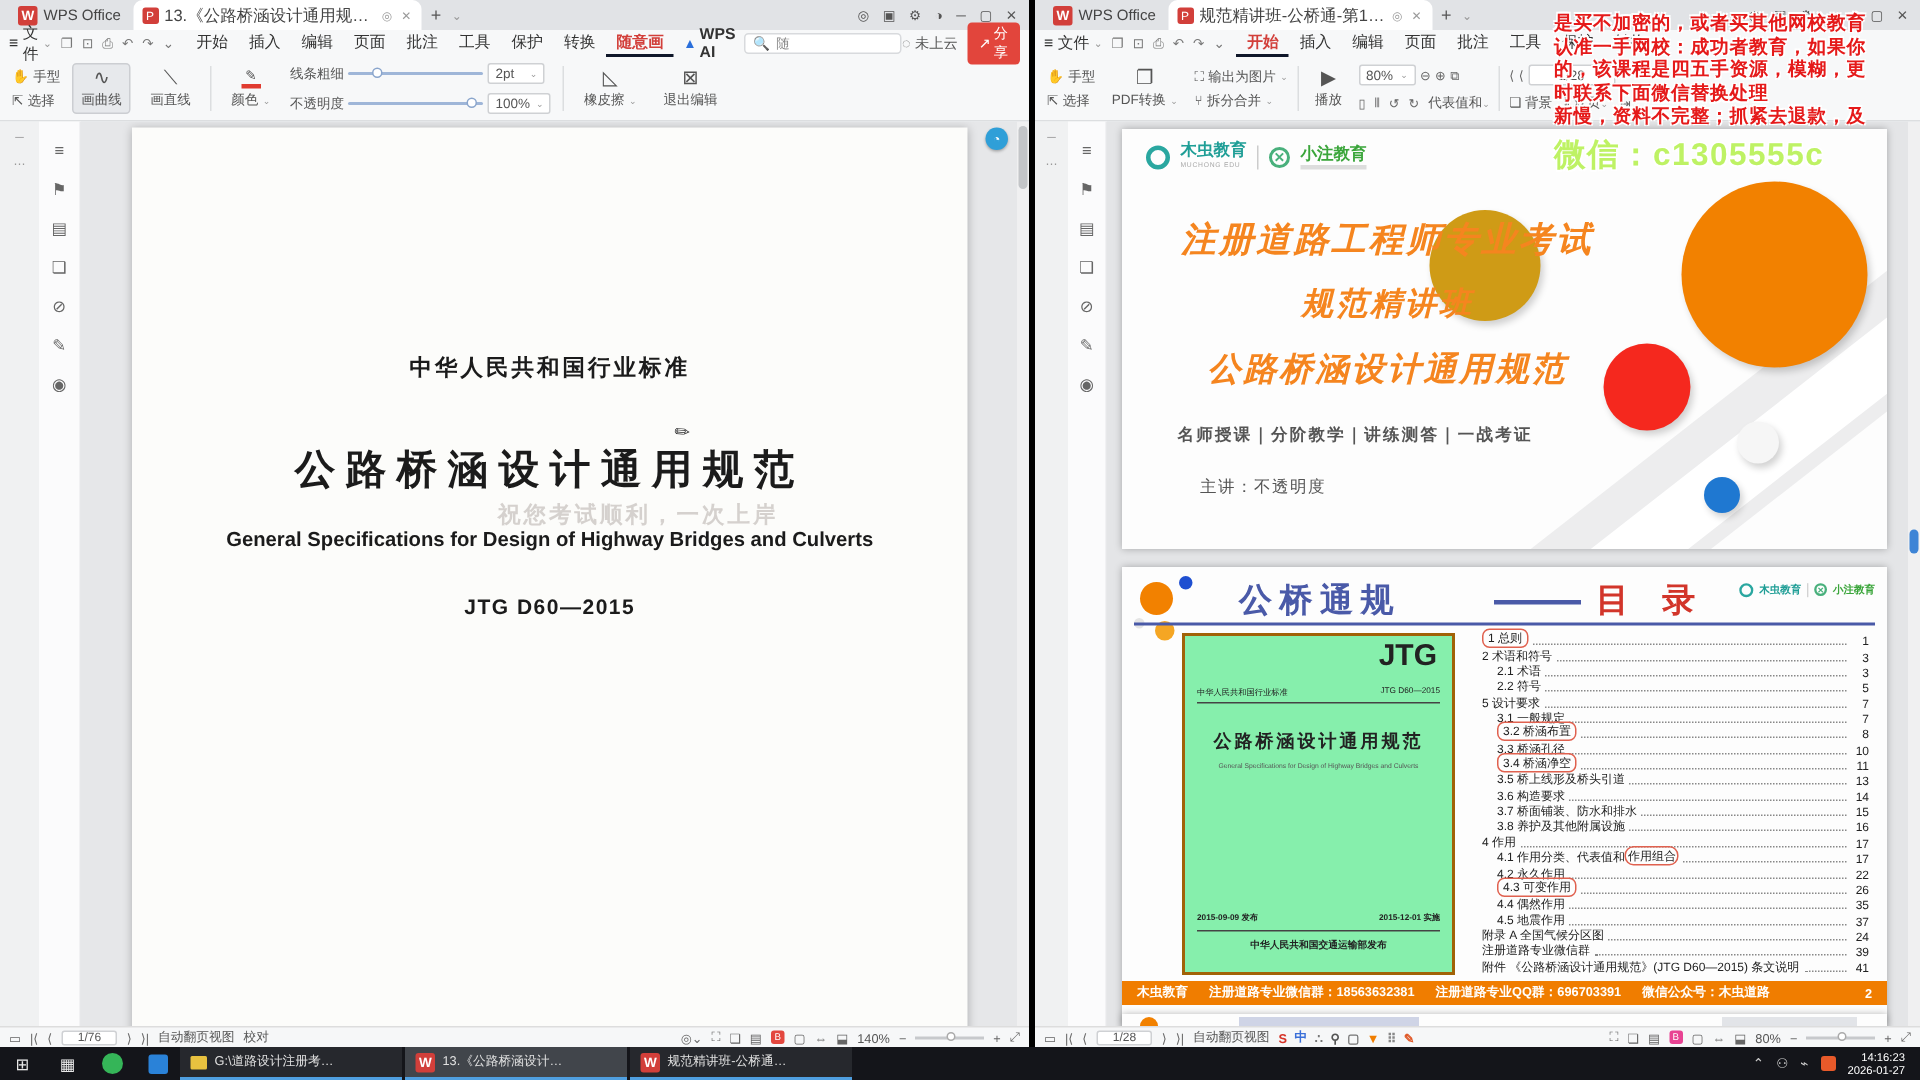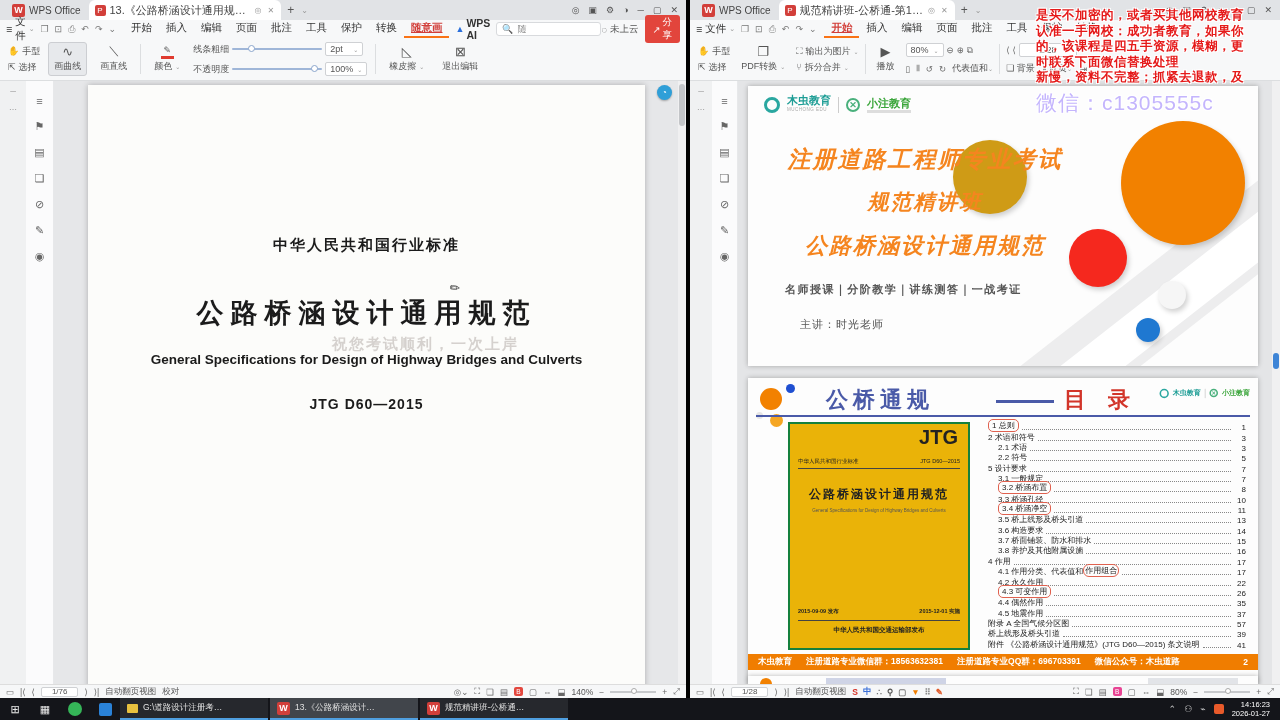--- a/index.html
+++ b/index.html
@@ -19,21 +19,21 @@
   .doc-title{white-space:nowrap;overflow:hidden;text-overflow:ellipsis;max-width:140px;font-size:11px;}
   .tab-mini{color:#999;font-size:8px;padding:0 1px;}
   .tab-plus{padding:0 6px;color:#555;font-size:12px;}
   .tb-sp{flex:1;}
   .win-controls{display:flex;align-items:center;gap:9px;padding-right:8px;color:#555;font-size:9px;}
 
   .menubar{height:18px;display:flex;align-items:center;font-size:10.5px;color:#333;background:#f7f8f9;padding:0 6px;}
   .file-menu{display:flex;gap:3px;align-items:center;padding-right:6px;}
   .qa{display:flex;gap:6px;color:#777;font-size:9px;padding-right:8px;}
   .menu-item{padding:1px 7px;white-space:nowrap;}
-  .menu-item.active{color:#d23f3a;font-weight:bold;border-bottom:2px solid #f97316;text-decoration:underline;}
+  .menu-item.active{color:#d23f3a;font-weight:bold;border-bottom:2px solid #0f172a;}
   .wpsai{display:flex;align-items:center;gap:2px;padding:0 6px;font-weight:bold;color:#333;}
   .ai-tri{color:#2a6fdb;font-size:9px;}
   .searchbox{display:flex;align-items:center;gap:4px;background:#fff;border:1px solid #d8dadd;border-radius:3px;height:14px;width:150px;padding:0 5px;color:#888;font-size:9px;}
   .mb-right{display:flex;align-items:center;gap:6px;margin-left:auto;font-size:9.5px;color:#555;}
   .share-btn{background:#e2453c;color:#fff;border-radius:3px;padding:1px 8px;font-size:9.5px;display:flex;align-items:center;gap:2px;}
 
   .ribbon{height:43px;border-bottom:1px solid #dcdee0;display:flex;align-items:center;font-size:9px;color:#555;padding:0 8px;gap:8px;background:#f7f8f9;}
   .rb-col{display:flex;flex-direction:column;gap:3px;justify-content:center;}
   .rb-item{display:flex;align-items:center;gap:3px;white-space:nowrap;}
   .rb-big{display:flex;flex-direction:column;align-items:center;justify-content:center;gap:1px;padding:2px 5px;border-radius:3px;}
@@ -101,21 +101,21 @@
   .s1-feat{position:absolute;left:37px;top:196px;font-size:11px;color:#555;font-weight:bold;letter-spacing:1.5px;}
   .s1-teacher{position:absolute;left:52px;top:231px;font-size:11px;color:#555;letter-spacing:1px;}
 
   .dotc{position:absolute;border-radius:50%;}
   .s2-title{position:absolute;left:78px;top:7px;font-size:22px;font-weight:bold;color:#4a5aa8;letter-spacing:5px;}
   .s2-dash{position:absolute;left:248px;top:22px;width:58px;height:3px;background:#4a5aa8;}
   .s2-toc-word{position:absolute;left:316px;top:7px;font-size:22px;font-weight:bold;color:#d2352a;letter-spacing:8px;}
   .s2-logos{position:absolute;right:8px;top:10px;display:flex;align-items:center;gap:5px;transform:scale(.78);transform-origin:right top;}
   .s2-line{position:absolute;left:8px;top:37px;width:494px;height:2px;background:#4a5aa8;}
 
-  .cover{position:absolute;left:40px;top:44px;width:182px;height:228px;background:#eab308;border:2px solid #15803d;font-family:"Liberation Serif","DejaVu Serif",serif;color:#222;}
+  .cover{position:absolute;left:40px;top:44px;width:182px;height:228px;background:#86efac;border:2px solid #a16207;font-family:"Liberation Serif","DejaVu Serif",serif;color:#222;}
   .cv-jtg{position:absolute;top:2px;right:10px;font-size:20px;font-weight:bold;}
   .cv-row{position:absolute;left:8px;right:8px;display:flex;justify-content:space-between;}
   .cv-std{top:34px;font-size:5.5px;}
   .cv-hr{position:absolute;left:8px;right:8px;height:1px;background:#444;}
   .cv-title{position:absolute;top:62px;left:0;right:0;text-align:center;font-size:12px;font-weight:bold;letter-spacing:2px;font-family:"Liberation Sans",sans-serif;}
   .cv-en{position:absolute;top:84px;left:10px;right:10px;text-align:center;font-size:4.5px;color:#555;}
   .cv-pub{top:184px;font-size:5.5px;font-weight:bold;}
   .cv-issuer{position:absolute;top:202px;left:0;right:0;text-align:center;font-size:6.5px;font-weight:bold;}
 
   .toc{position:absolute;left:240px;top:44px;width:258px;font-family:"Liberation Serif","DejaVu Serif",serif;}
@@ -125,21 +125,21 @@
   .toc-row.ind{padding-left:10px;}
   .rbox{border:1px solid #e0614f;border-radius:5px;padding:0 3px;}
   .rcirc{border:1px solid #e0614f;border-radius:6px;padding:0 1px;}
 
   .s2-footer{position:absolute;left:0;right:0;top:276px;height:16px;background:#f07d00;color:#fff;display:flex;align-items:center;font-size:8.5px;font-weight:bold;padding:0 10px;gap:14px;white-space:nowrap;}
   .s2-footer .pn{margin-left:auto;}
 
   
   .red-overlay{position:absolute;left:1036px;top:8px;width:244px;z-index:60;pointer-events:none;}
   .ro-line{color:#e51a1a;font-size:12.5px;font-weight:bold;line-height:15.5px;text-shadow:1px 1px 0 #fff,-1px -1px 0 #fff,1px -1px 0 #fff,-1px 1px 0 #fff;letter-spacing:.5px;}
-  .ro-wechat{color:#c4b5fd;font-size:21px;font-weight:normal;margin-top:3px;text-shadow:1px 1px 0 #fff,-1px -1px 0 #fff,1px -1px 0 #fff,-1px 1px 0 #fff;letter-spacing:1px;}
+  .ro-wechat{color:#bef264;font-size:21px;font-weight:bold;margin-top:3px;text-shadow:1px 1px 0 #fff,-1px -1px 0 #fff,1px -1px 0 #fff,-1px 1px 0 #fff;letter-spacing:1px;}
 
   
   .taskbar{position:absolute;left:0;top:698px;width:1280px;height:22px;background:#14151a;display:flex;align-items:stretch;color:#ddd;}
   .tk-btn{width:30px;display:flex;align-items:center;justify-content:center;font-size:11px;color:#e8e8e8;}
   .tk-app{width:30px;display:flex;align-items:center;justify-content:center;}
   .tk-item{width:148px;display:flex;align-items:center;gap:5px;padding:0 7px;background:#26282d;border-bottom:2px solid #4f9fe0;margin-right:2px;font-size:8.5px;color:#e0e0e0;white-space:nowrap;overflow:hidden;}
   .tk-item.active{background:#41454b;}
   .tk-folder{width:11px;height:9px;background:#e8c13f;border-radius:1px;flex:none;}
   .tk-tray{margin-left:auto;display:flex;align-items:center;gap:8px;padding-right:6px;font-size:9px;color:#ccc;}
   .tk-clock{text-align:right;font-size:7.5px;line-height:9px;color:#fff;padding-right:4px;}
@@ -501,21 +501,21 @@
               <span class="xz-sub"></span>
             </span>
           </div>
 
           <div class="s1-titles">
             <div class="s1-t" style="top:58px;font-size:23px;">注册道路工程师专业考试</div>
             <div class="s1-t" style="top:102px;font-size:21px;">规范精讲班</div>
             <div class="s1-t" style="top:145px;font-size:22px;">公路桥涵设计通用规范</div>
           </div>
           <div class="s1-feat">名师授课｜分阶教学｜讲练测答｜一战考证</div>
-          <div class="s1-teacher">主讲：时光老师</div>
+          <div class="s1-teacher">主讲：不透明度</div>
         </div>
 
         <div class="slide slide2">
           <div class="dotc" style="left:12px;top:10px;width:22px;height:22px;background:#f28100;"></div>
           <div class="dotc" style="left:38px;top:6px;width:9px;height:9px;background:#1f4fd1;"></div>
           <div class="dotc" style="left:22px;top:36px;width:13px;height:13px;background:#f5a623;"></div>
           <div class="dotc" style="left:8px;top:34px;width:7px;height:7px;background:#e5e5e5;"></div>
 
           <div class="s2-title">公桥通规</div>
           <div class="s2-dash"></div>
@@ -639,24 +639,24 @@
                 <span class="pg">35</span>
               </div>
               <div class="toc-row ind">
                 <span>4.5  地震作用</span>
                 <span class="lead"></span>
                 <span class="pg">37</span>
               </div>
               <div class="toc-row">
                 <span>附录 A  全国气候分区图</span>
                 <span class="lead"></span>
-                <span class="pg">57</span>
+                <span class="pg">24</span>
               </div>
               <div class="toc-row">
-                <span>桥上线形及桥头引道</span>
+                <span>注册道路专业微信群</span>
                 <span class="lead"></span>
                 <span class="pg">39</span>
               </div>
               <div class="toc-row">
                 <span>附件 《公路桥涵设计通用规范》(JTG D60—2015) 条文说明</span>
                 <span class="lead"></span>
                 <span class="pg">41</span>
               </div>
             </div>
 

